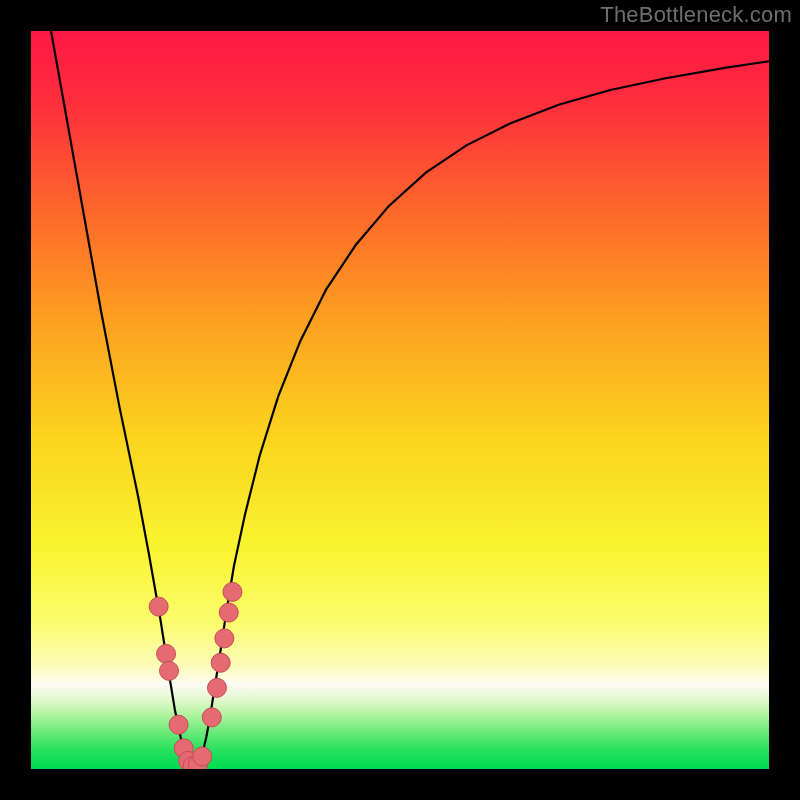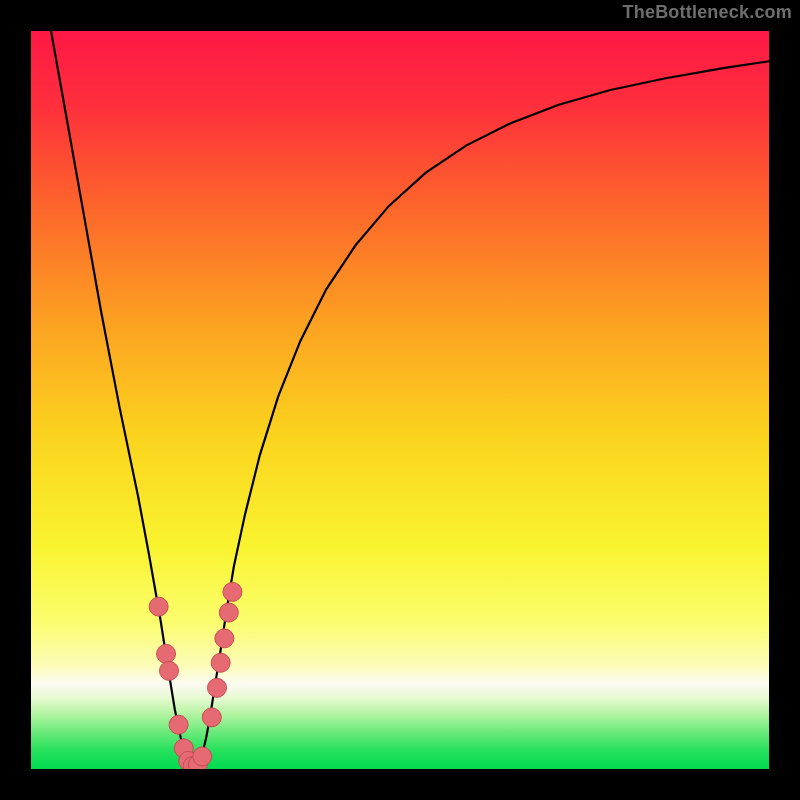--- a/index.html
+++ b/index.html
@@ -35,23 +35,23 @@
     top: 0; left: 0;
     width: 738px;
     height: 738px;
     overflow: visible;
   }
   .watermark {
     position: absolute;
     top: 2px;
     right: 8px;
     font-family: Arial, Helvetica, sans-serif;
-    font-size: 18px;
+    font-size: 22px;
     color: #6e6e6e;
-    font-weight: 700;
+    font-weight: 400;
     letter-spacing: 0.2px;
   }
 </style>
 </head>
 <body>
 
 <div class="frame">
 
   <div class="plot-area">
 

